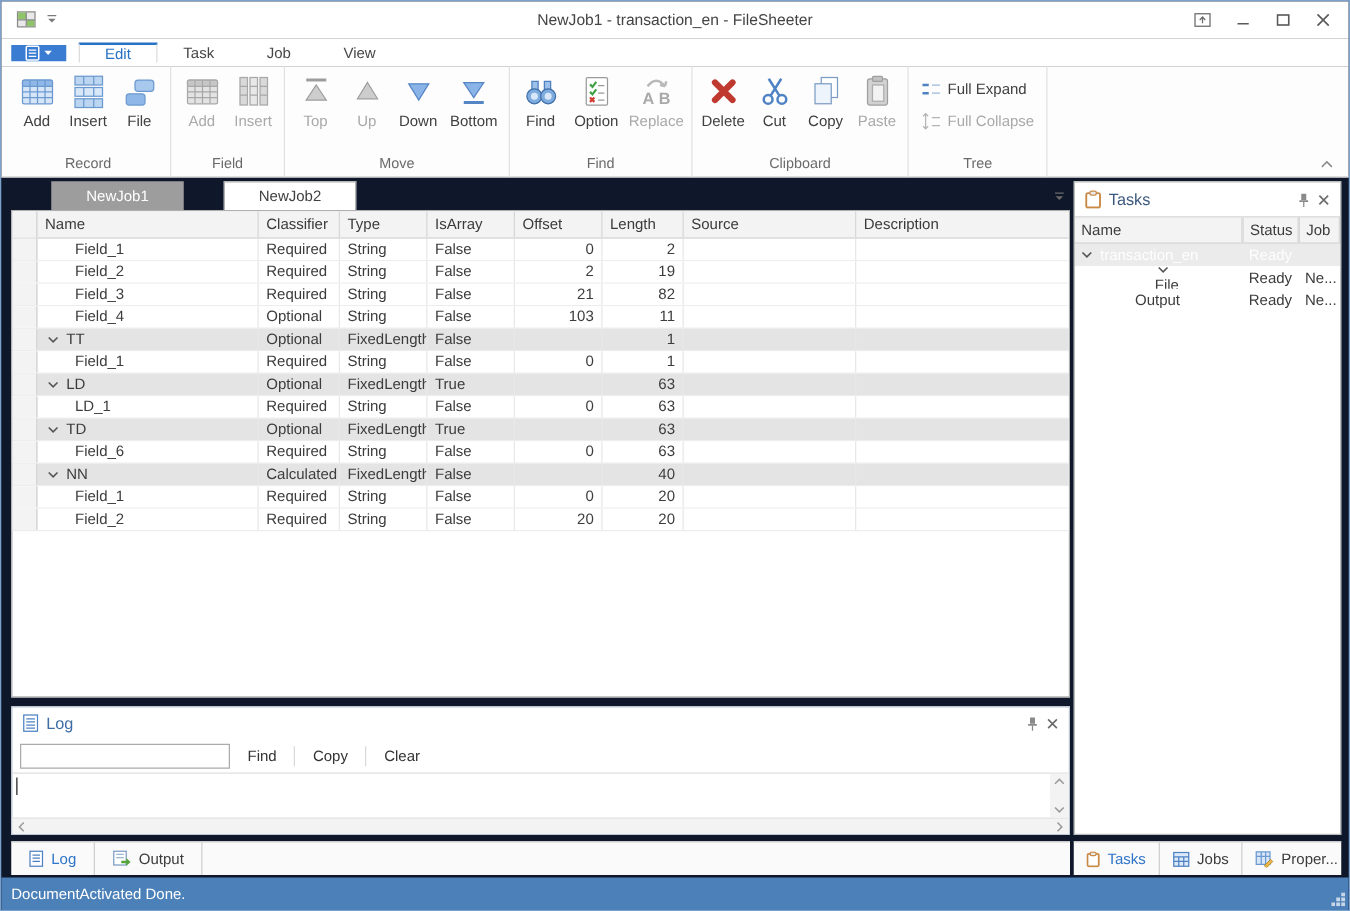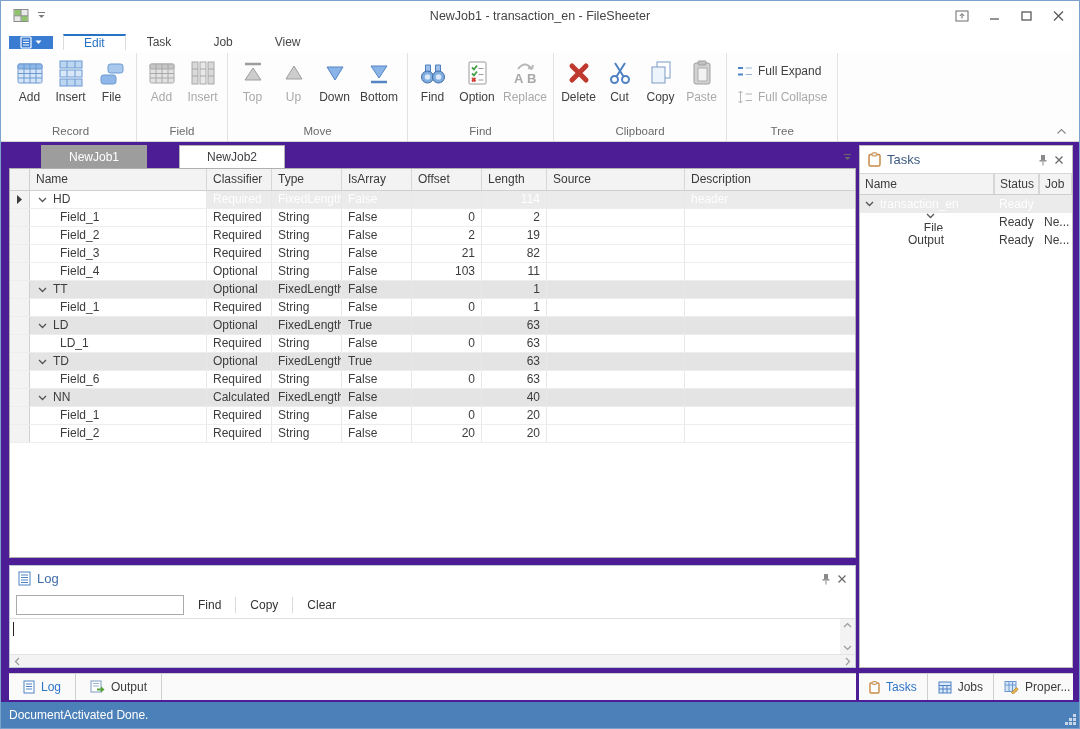--- a/index.html
+++ b/index.html
@@ -1,18 +1,18 @@
 <!DOCTYPE html>
 <html><head>
 <meta charset="utf-8">
 <style>
   * { margin:0; padding:0; box-sizing:border-box; }
   html,body { width:1080px; height:729px; }
   body { font-family:"Liberation Sans", sans-serif; font-size:12px; color:#3c3c3c; background:#f0f0f0; }
-  .window { position:relative; width:1080px; height:729px; border:1px solid #7ba2cc; background:#4c1d95; overflow:hidden; }
+  .window { position:relative; width:1080px; height:729px; border:1px solid #7ba2cc; background:#0f172a; overflow:hidden; }
 
   
   .titlebar { position:absolute; top:0; left:0; right:0; height:30px; background:#fff; }
   .app-icon { position:absolute; left:12px; top:7px; }
   .qat-caret { position:absolute; left:36px; top:10px; }
   .win-title { position:absolute; left:0; right:0; top:0; height:30px; line-height:30px; text-align:center; color:#444; font-size:12.5px; }
   .win-controls { position:absolute; right:8px; top:0; height:30px; display:flex; align-items:center; gap:6px; }
   .win-btn { width:26px; height:22px; display:flex; align-items:center; justify-content:center; }
 
   
@@ -430,42 +430,20 @@
           <div class="gc cn">Name</div>
           <div class="gc cc">Classifier</div>
           <div class="gc ct">Type</div>
           <div class="gc ca">IsArray</div>
           <div class="gc co" style="text-align:left">Offset</div>
           <div class="gc cl" style="text-align:left">Length</div>
           <div class="gc cs">Source</div>
           <div class="gc cd">Description</div>
         </div>
 
-        <div class="gr group focused">
-          <div class="gc ci">
-              <svg width="5" height="9" viewBox="0 0 5 9">
-                <path d="M0 0 L5 4.5 L0 9 Z" fill="#3c3c3c"></path>
-              </svg>
-            </div>
-          <div class="gc cn">
-              <span class="chev">
-                <svg width="9" height="6" viewBox="0 0 9 6">
-                  <path d="M1 1 L4.5 4.5 L8 1" stroke="#555" fill="none" stroke-width="1.3"></path>
-                </svg>
-              </span>
-              <span>HD</span>
-            </div>
-          <div class="gc cc">Required</div>
-          <div class="gc ct">FixedLength</div>
-          <div class="gc ca">False</div>
-          <div class="gc co"></div>
-          <div class="gc cl">114</div>
-          <div class="gc cs"></div>
-          <div class="gc cd">header</div>
-        </div>
 
         <div class="gr">
           <div class="gc ci"></div>
           <div class="gc cn lvl1">
               <span>Field_1</span>
             </div>
           <div class="gc cc">Required</div>
           <div class="gc ct">String</div>
           <div class="gc ca">False</div>
           <div class="gc co">0</div>

